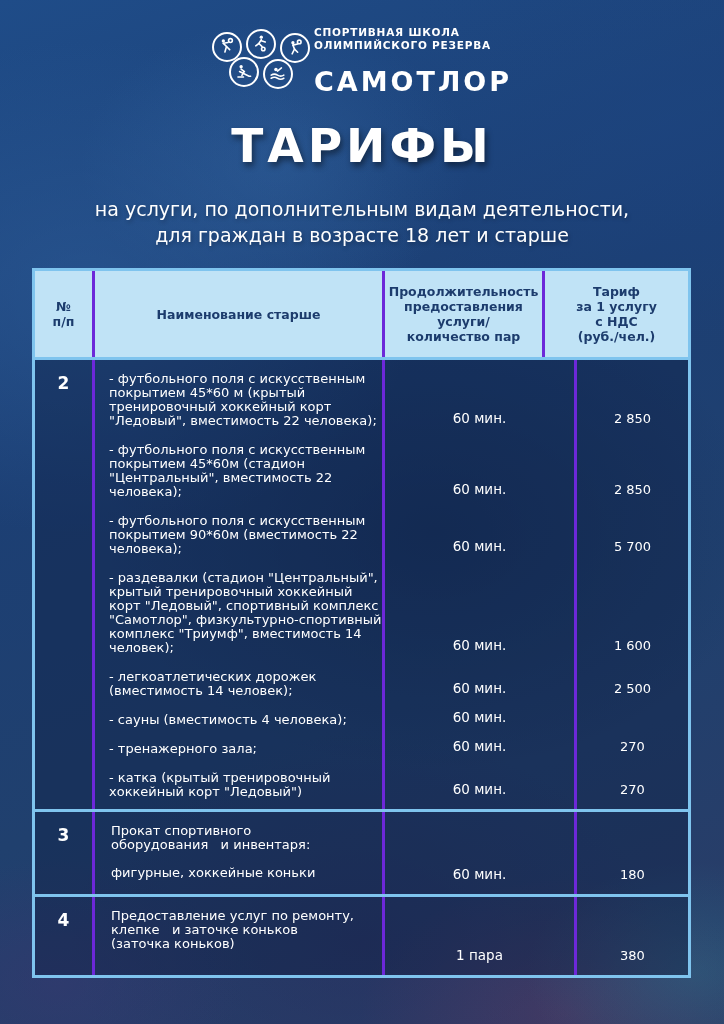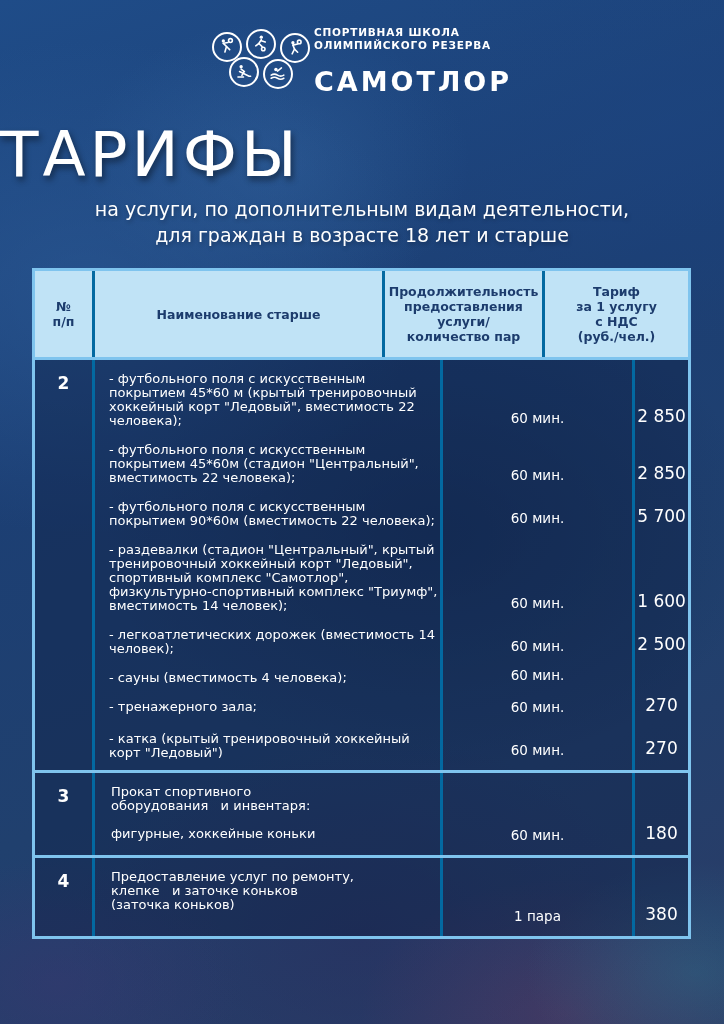--- a/index.html
+++ b/index.html
@@ -31,53 +31,53 @@
   .ring.r1 { left:0;  top:3px; }
   .ring.r2 { left:34px; top:0; }
   .ring.r3 { left:68px; top:4px; }
   .ring.r4 { left:17px; top:28px; }
   .ring.r5 { left:51px; top:30px; }
   .logo-text { color:#ffffff; }
   .logo-sub { font-size:10.5px; letter-spacing:0.8px; line-height:13px; font-weight:bold; }
   .logo-name { font-size:27px; letter-spacing:3px; font-weight:bold; margin-top:14px; }
 
   
-  .title { position:absolute; top:118px; left:0; width:100%; text-align:left;
-    color:#ffffff; font-size:63px; font-weight:normal; letter-spacing:4px;
+  .title { position:absolute; top:118px; left:0; width:100%; text-align:center;
+    color:#ffffff; font-size:47px; font-weight:bold; letter-spacing:4px;
     text-shadow:2px 4px 6px rgba(0,0,0,0.45); }
   .subtitle { position:absolute; top:196px; left:0; width:100%; text-align:center;
     color:#ffffff; font-size:19px; line-height:26px; white-space:pre-line;
     text-shadow:1px 2px 4px rgba(0,0,0,0.30); }
 
   
   .tariff-table { position:absolute; left:32px; top:268px; width:659px;
     border:3px solid #7fc4ee; background:rgba(14,30,64,0.38); color:#ffffff; }
   .t-header { display:flex; height:86px; background:#c0e3f6; }
   .th { display:flex; align-items:center; justify-content:center; text-align:center;
     color:#1c3c6d; font-weight:bold; font-size:12.5px; line-height:15px;
     white-space:pre-line; padding:4px 6px; }
-  .th, .num-cell, .svc-name, .svc-dur { border-right:3px solid #0369a1; }
+  .th, .num-cell, .svc-name, .svc-dur { border-right:3px solid #6d28d9; }
   .th:last-child { border-right:none; }
   .col-num  { width:60px;  flex:0 0 auto; }
   .col-name { width:290px; flex:0 0 auto; }
   .col-dur  { width:160px; flex:0 0 auto; }
   .col-price{ flex:1 1 auto; }
 
   .t-row { display:flex; border-top:3px solid #7fc4ee; align-items:stretch; }
   .num-cell { width:60px; flex:0 0 auto; text-align:center; padding-top:13px;
     font-size:17px; font-weight:bold; }
   .row-body { flex:1 1 auto; display:flex; flex-direction:column; }
   .svc { display:flex; align-items:stretch; flex:1 1 auto; }
-  .svc-name { width:348px; flex:0 0 auto; padding:5px 0 10px 14px;
+  .svc-name { width:290px; flex:0 0 auto; padding:5px 0 10px 14px;
     font-size:13px; line-height:14px; white-space:pre-line; }
   .svc:first-child .svc-name { padding-top:12px; }
   .svc-dur { width:192px; flex:0 0 auto; display:flex; align-items:flex-end;
     justify-content:center; padding-bottom:12px; font-size:13.5px; }
   .svc-price { flex:1 1 auto; display:flex; align-items:flex-end;
-    justify-content:center; padding-bottom:12px; font-size:17px; }
+    justify-content:center; padding-bottom:12px; font-size:13px; }
   .row-3 { min-height:85px; }
   .row-4 { min-height:81px; }
   .row-3 .svc-name, .row-4 .svc-name { padding-left:16px; }
 </style>
 </head>
 <body>
 
 <div class="page">
 
   <div class="logo-row">

